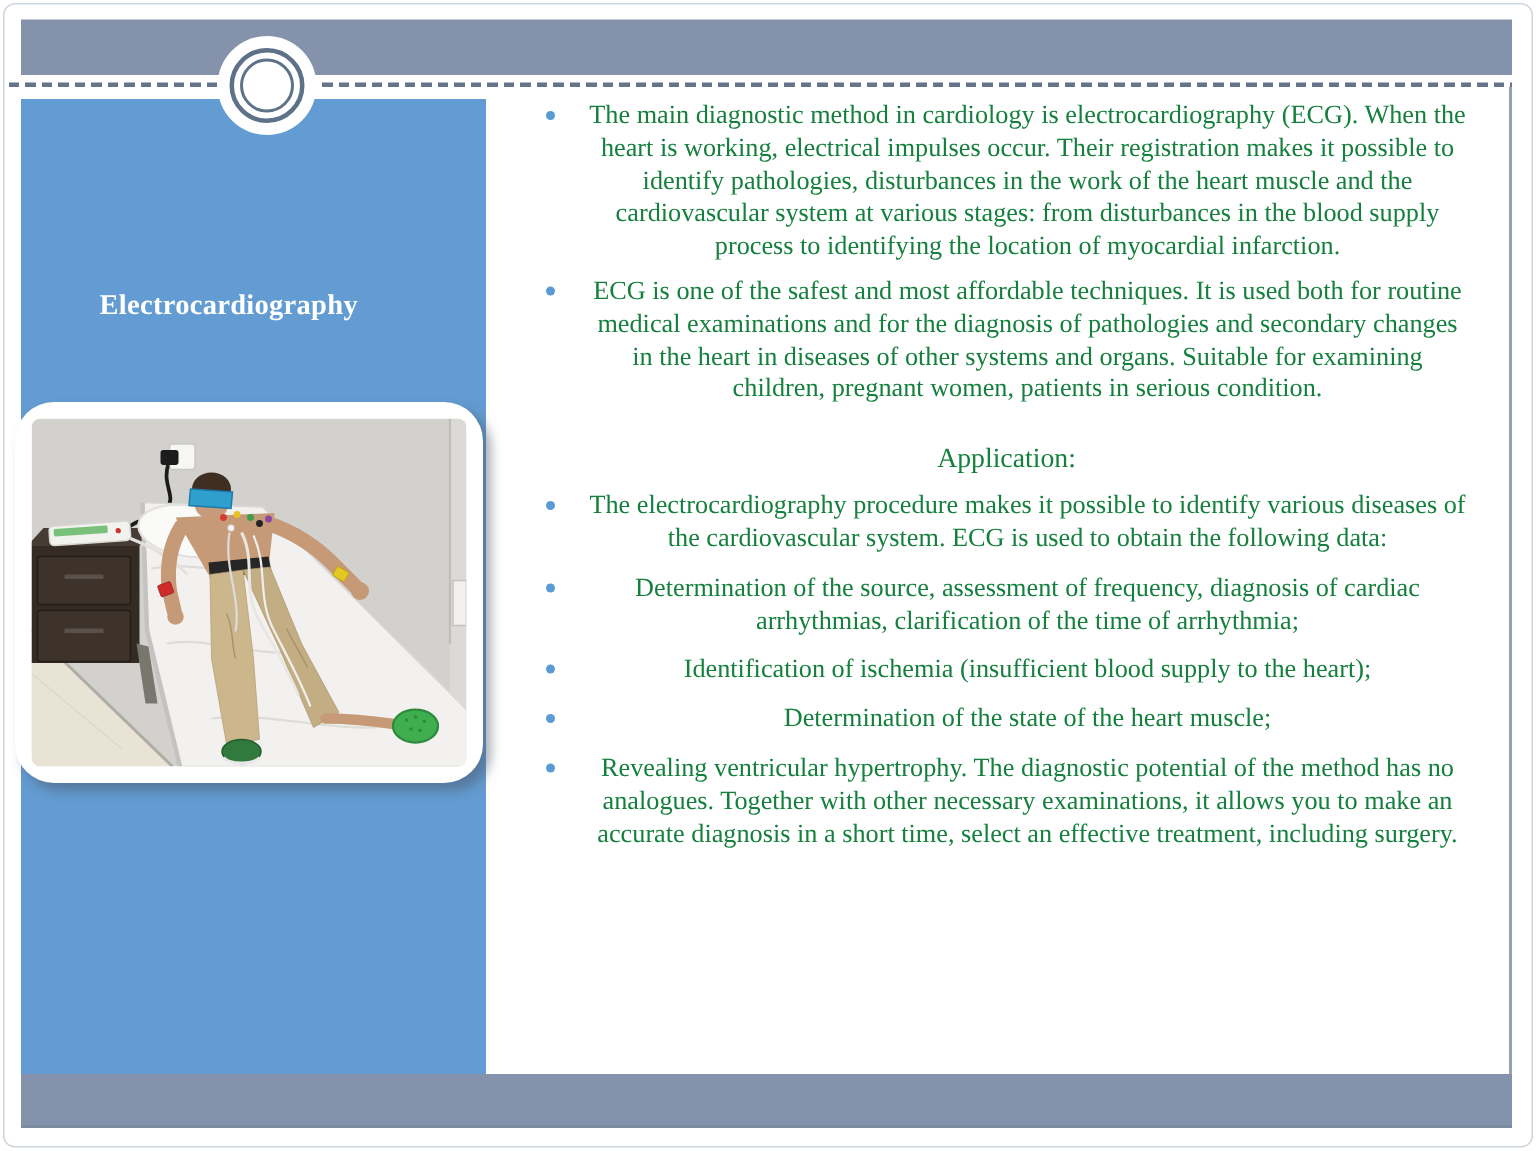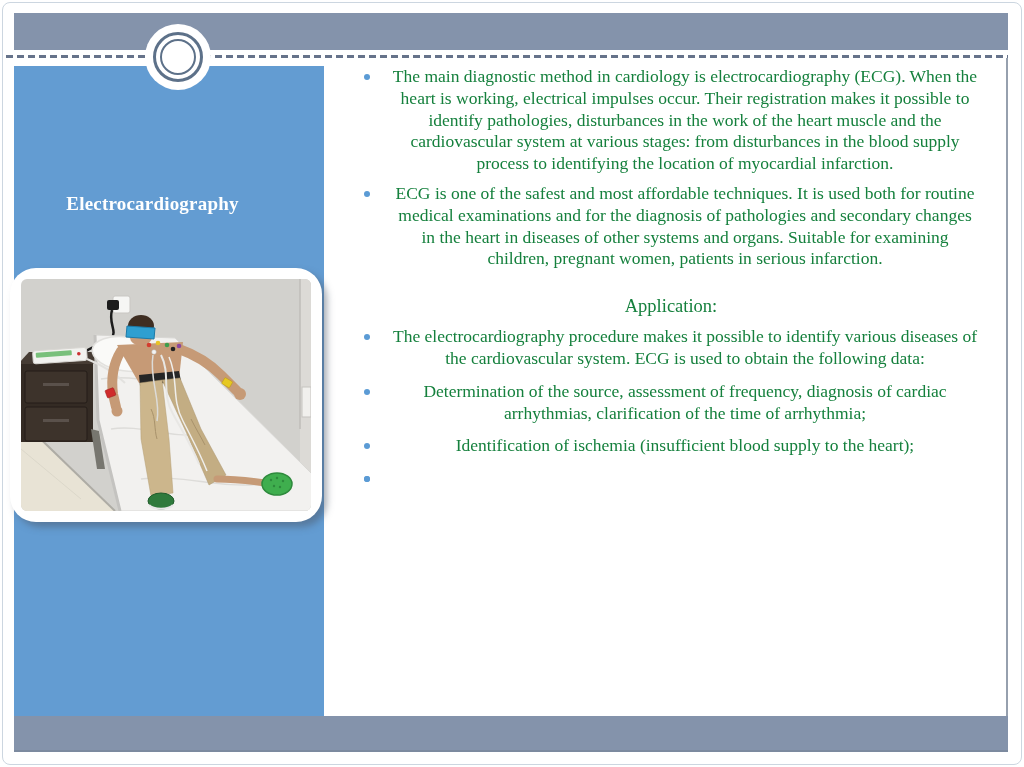--- a/index.html
+++ b/index.html
@@ -169,42 +169,44 @@
   </div>
 
   <div class="text-col">
     <ul class="bullets intro">
       <li>
         <span class="dot"></span>
         <span>The main diagnostic method in cardiology is electrocardiography (ECG). When the heart is working, electrical impulses occur. Their registration makes it possible to identify pathologies, disturbances in the work of the heart muscle and the cardiovascular system at various stages: from disturbances in the blood supply process to identifying the location of myocardial infarction.</span>
       </li>
       <li>
         <span class="dot"></span>
-        <span>ECG is one of the safest and most affordable techniques. It is used both for routine medical examinations and for the diagnosis of pathologies and secondary changes in the heart in diseases of other systems and organs. Suitable for examining children, pregnant women, patients in serious infarction.</span>
+        <span>ECG is one of the safest and most affordable techniques. It is used both for routine medical examinations and for the diagnosis of pathologies and secondary changes in the heart in diseases of other systems and organs. Suitable for examining children, pregnant women, patients in serious condition.</span>
       </li>
     </ul>
 
     <div class="app-heading">Application:</div>
 
     <ul class="bullets app">
       <li>
         <span class="dot"></span>
         <span>The electrocardiography procedure makes it possible to identify various diseases of the cardiovascular system. ECG is used to obtain the following data:</span>
       </li>
       <li>
         <span class="dot"></span>
         <span>Determination of the source, assessment of frequency, diagnosis of cardiac arrhythmias, clarification of the time of arrhythmia;</span>
       </li>
       <li>
         <span class="dot"></span>
         <span>Identification of ischemia (insufficient blood supply to the heart);</span>
       </li>
       <li>
         <span class="dot"></span>
-      </li>
-      <li>
-        <span class="dot"></span>
+        <span>Determination of the state of the heart muscle;</span>
+      </li>
+      <li>
+        <span class="dot"></span>
+        <span>Revealing ventricular hypertrophy. The diagnostic potential of the method has no analogues. Together with other necessary examinations, it allows you to make an accurate diagnosis in a short time, select an effective treatment, including surgery.</span>
       </li>
     </ul>
   </div>
 
   <div class="slide-border"></div>
 </div>
 
 </body></html>

